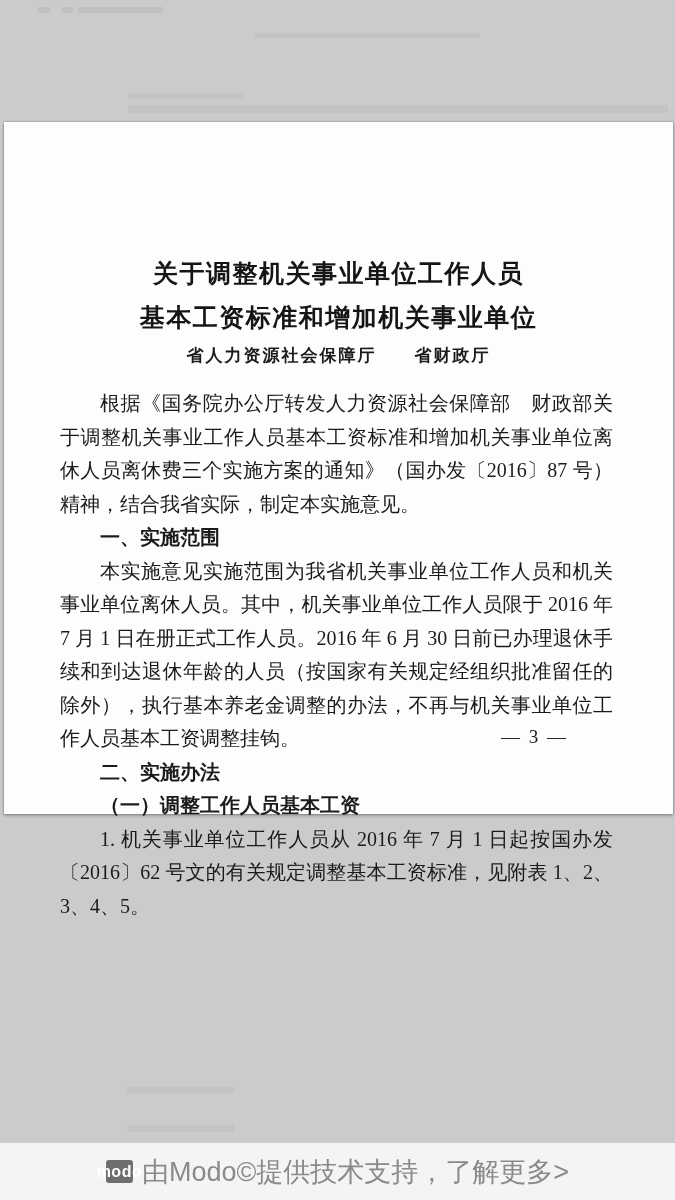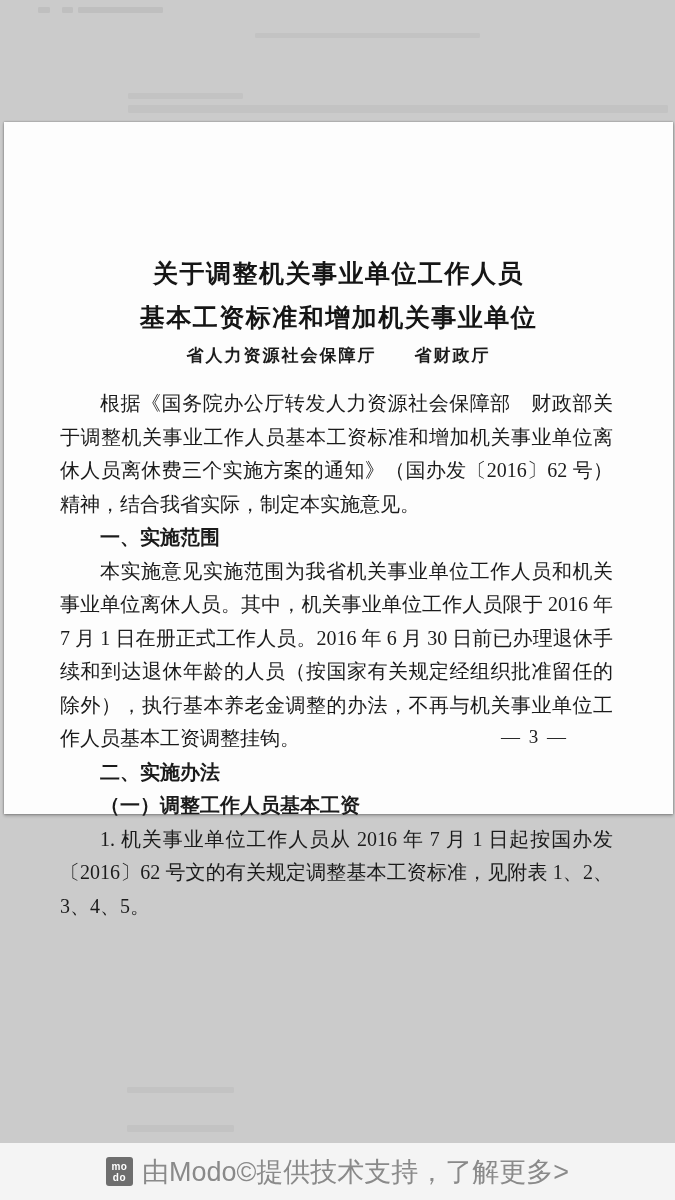--- a/index.html
+++ b/index.html
@@ -52,26 +52,26 @@
   .footer-bar {
     position:absolute; left:0; bottom:0;
     width:675px; height:57px;
     background:#f4f4f4;
     display:flex; align-items:center; justify-content:center;
     gap:9px;
     font-family:"Liberation Sans","DejaVu Sans",sans-serif;
     cursor:pointer;
   }
   .modo-logo {
-    width:27px; height:29px;
+    width:27px; height:23px;
     background:#6e6e6e; color:#ffffff;
     border-radius:3px;
-    display:flex; flex-direction:column;
+    display:flex; flex-direction:row;
     align-items:center; justify-content:center;
-    font-size:10px; font-weight:bold; line-height:11px;
+    font-size:16px; font-weight:bold; line-height:11px;
     letter-spacing:0.5px;
   }
   .footer-text { font-size:27px; color:#8a8a8a; }
 </style>
 </head>
 <body>
 
 <div class="remnant" style="left:38px;  top:7px;    width:12px;  height:6px;"></div>
 <div class="remnant" style="left:62px;  top:7px;    width:11px;  height:6px;"></div>
 <div class="remnant" style="left:78px;  top:7px;    width:85px;  height:6px;"></div>
@@ -84,21 +84,21 @@
 <div class="page">
 
   <div class="title-block">
     <div>关于调整机关事业单位工作人员</div>
     <div>基本工资标准和增加机关事业单位</div>
   </div>
 
   <div class="issuers">省人力资源社会保障厅　　省财政厅</div>
 
   <div class="doc-body">
-    <p>根据《国务院办公厅转发人力资源社会保障部　财政部关于调整机关事业工作人员基本工资标准和增加机关事业单位离休人员离休费三个实施方案的通知》（国办发〔2016〕62 号）精神，结合我省实际，制定本实施意见。</p>
+    <p>根据《国务院办公厅转发人力资源社会保障部　财政部关于调整机关事业工作人员基本工资标准和增加机关事业单位离休人员离休费三个实施方案的通知》（国办发〔2016〕87 号）精神，结合我省实际，制定本实施意见。</p>
     <p class="heading">一、实施范围</p>
     <p>本实施意见实施范围为我省机关事业单位工作人员和机关事业单位离休人员。其中，机关事业单位工作人员限于 2016 年 7 月 1 日在册正式工作人员。2016 年 6 月 30 日前已办理退休手续和到达退休年龄的人员（按国家有关规定经组织批准留任的除外），执行基本养老金调整的办法，不再与机关事业单位工作人员基本工资调整挂钩。</p>
     <p class="heading">二、实施办法</p>
     <p class="heading">（一）调整工作人员基本工资</p>
     <p>1. 机关事业单位工作人员从 2016 年 7 月 1 日起按国办发〔2016〕62 号文的有关规定调整基本工资标准，见附表 1、2、3、4、5。</p>
   </div>
 
   <div class="page-number">— 3 —</div>
 </div>
 

